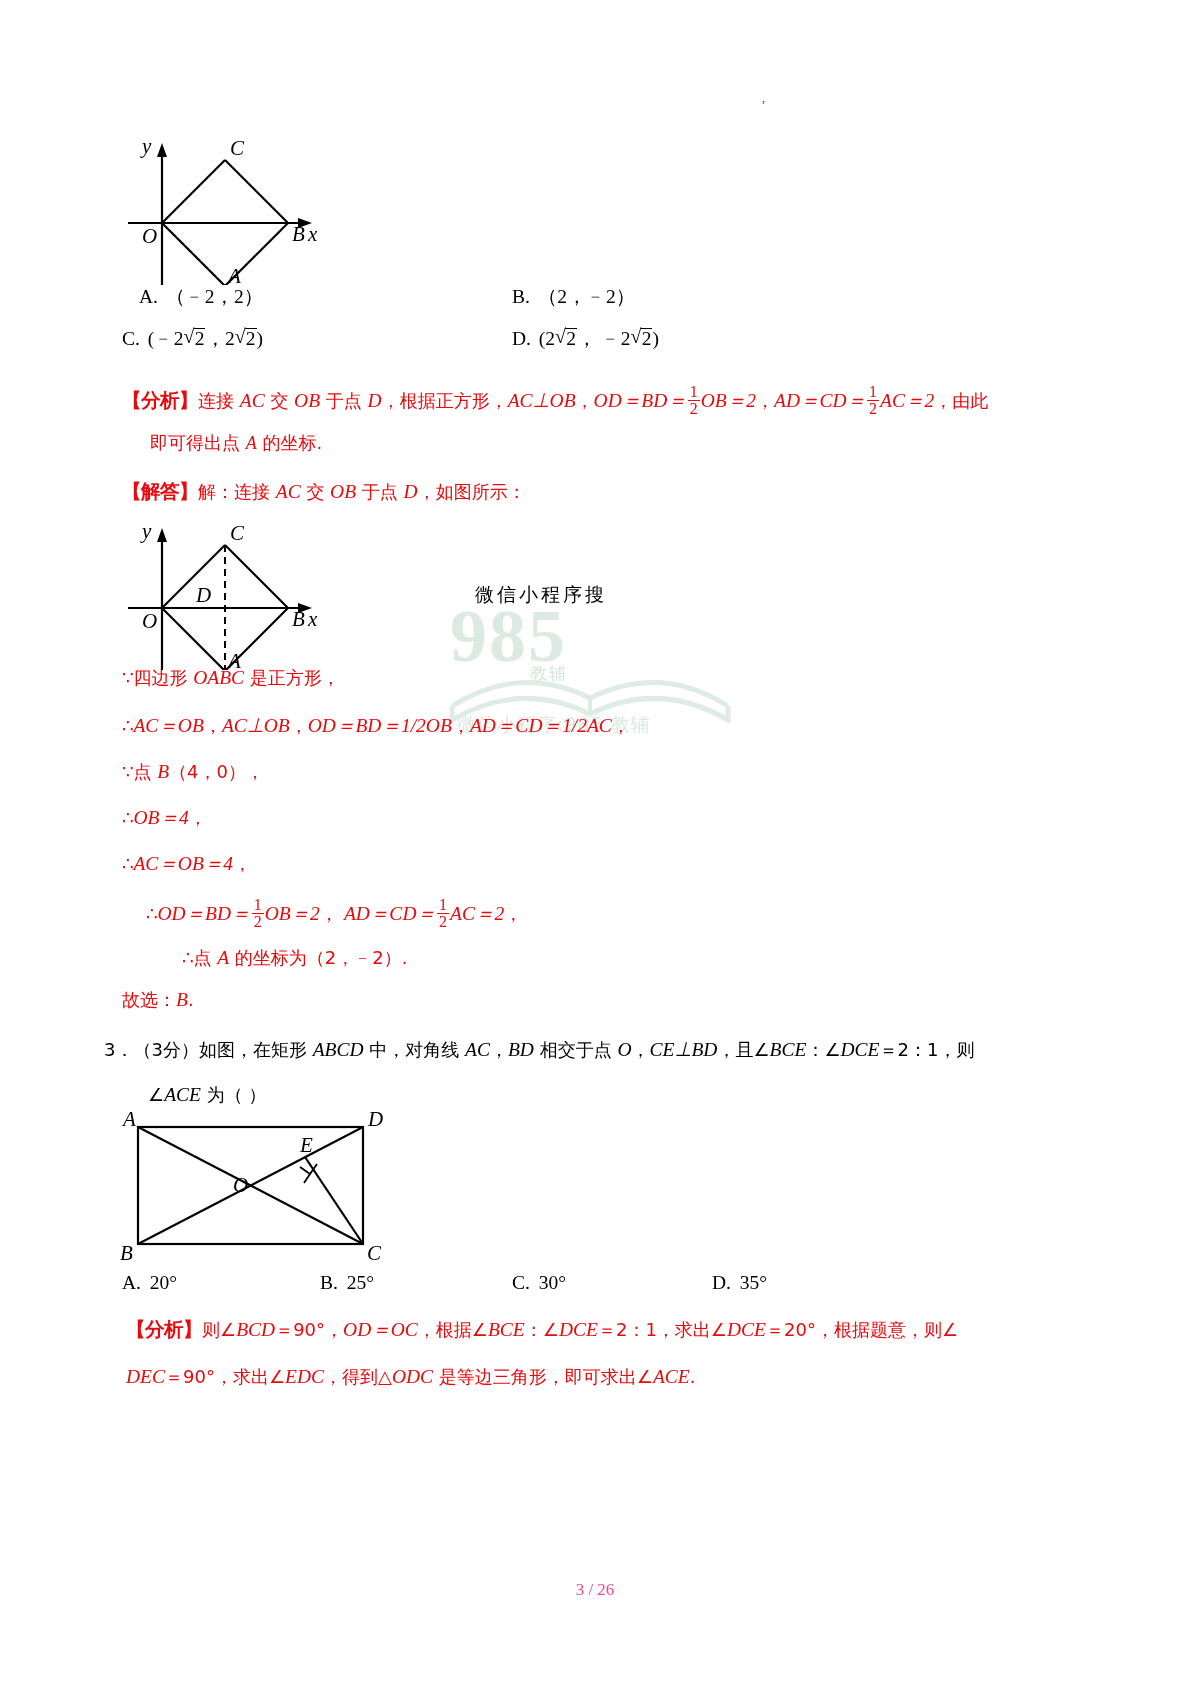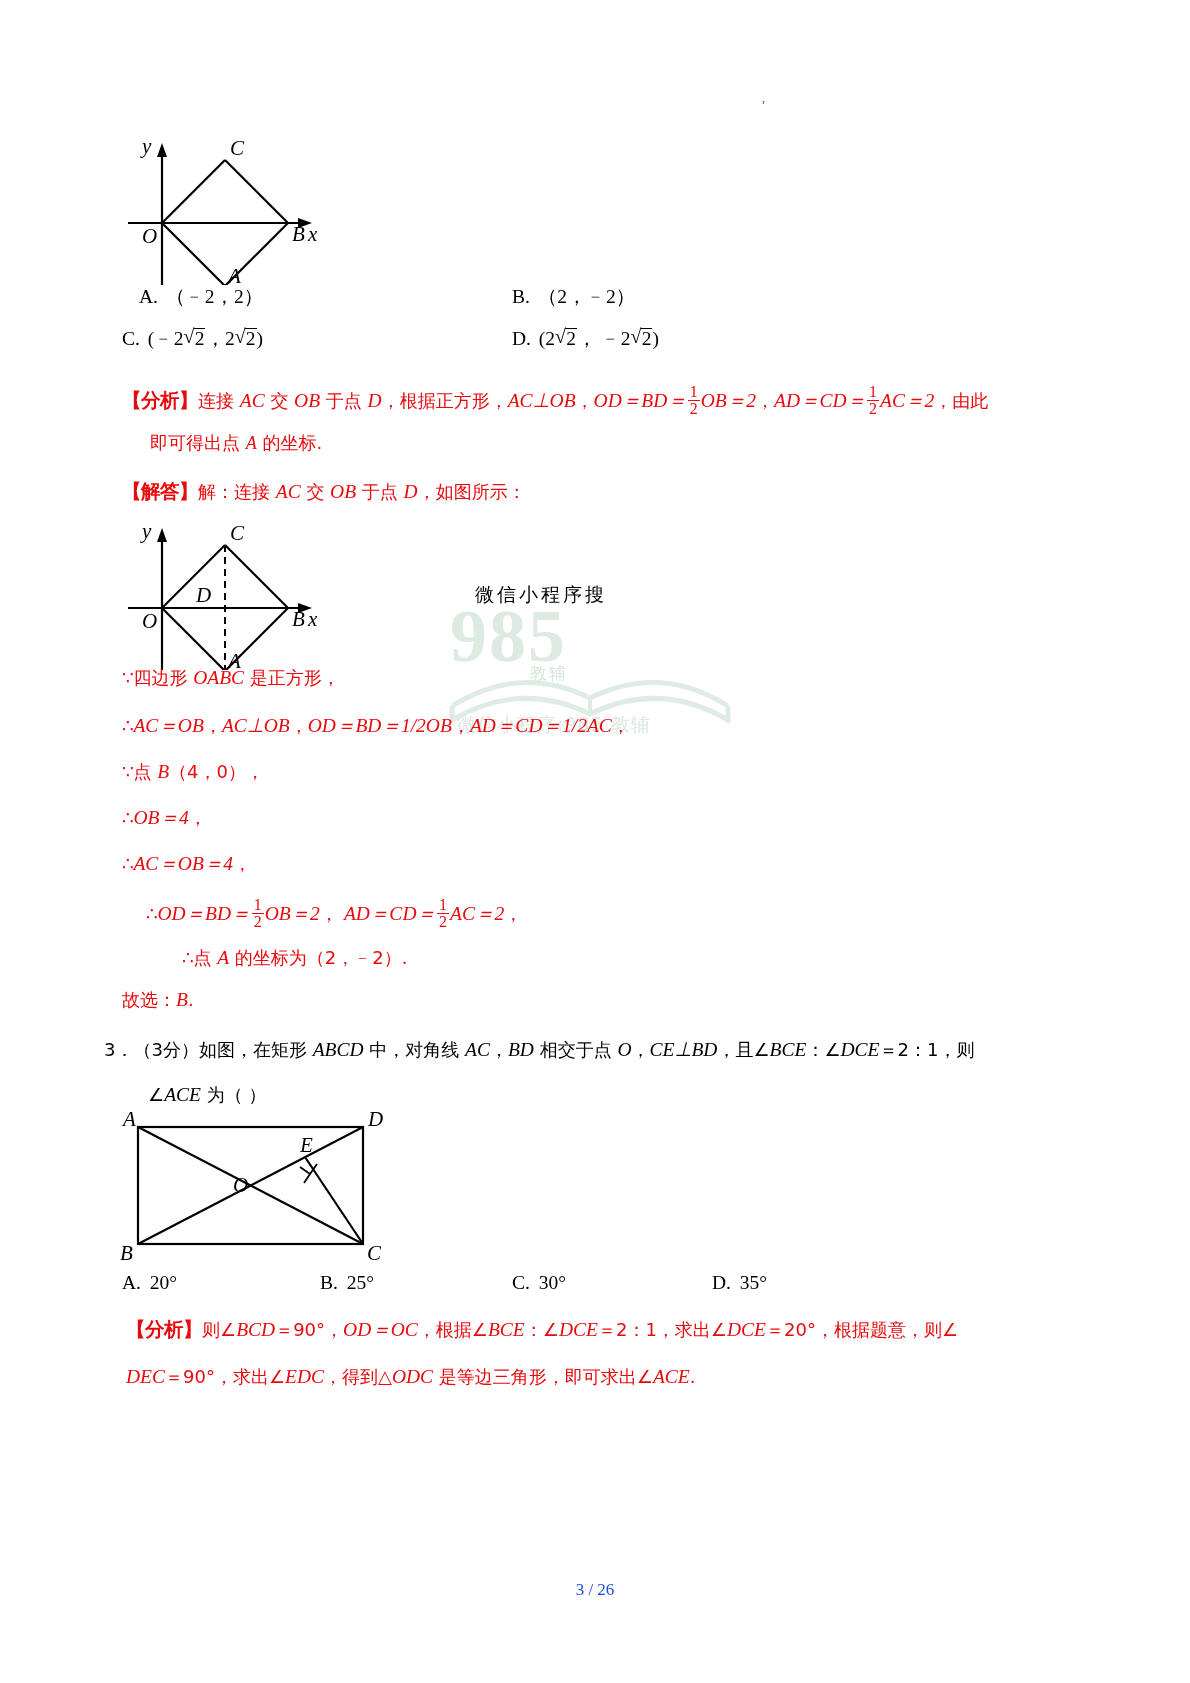--- a/index.html
+++ b/index.html
@@ -129,21 +129,21 @@
   .figure { position: absolute; }
 
   
   .footer {
     position: absolute;
     left: 0;
     top: 1580px;
     width: 1190px;
     text-align: center;
     font-size: 17px;
-    color: #1d4ed8;
+    color: #ec4899;
   }
 </style>
 </head>
 <body>
 
 <div class="page">
 
   <div class="watermark">
     <div class="wm-text-top">微信小程序搜</div>
     <div class="wm-985">985</div>

